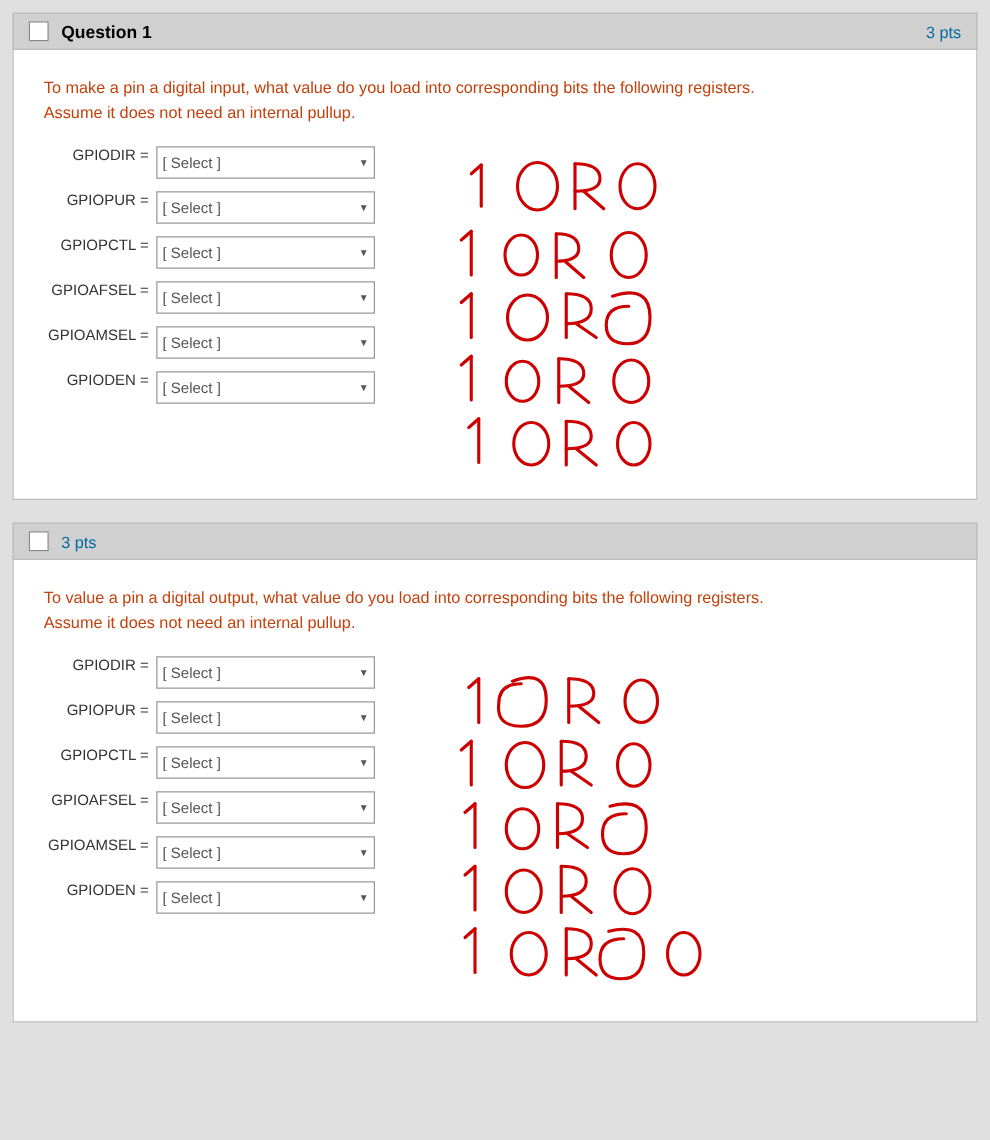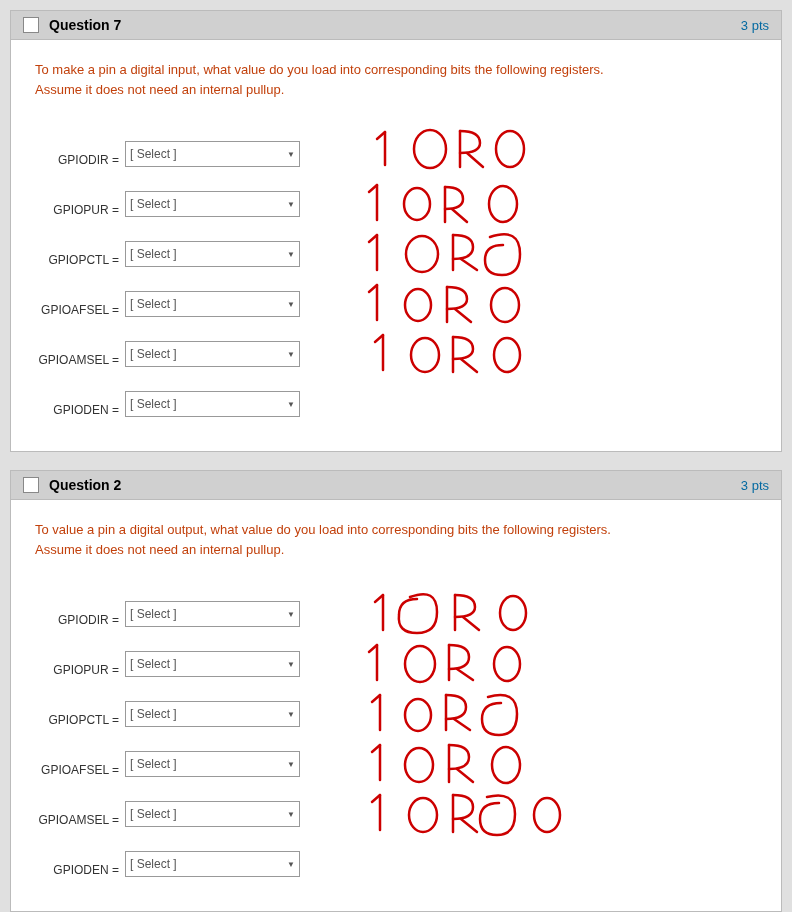--- a/index.html
+++ b/index.html
@@ -52,23 +52,22 @@
     .content-area {
       display: flex;
       align-items: flex-start;
       gap: 0;
     }
     .fields-area {
       flex: 0 0 310px;
     }
     .field-row {
       display: flex;
-      align-items: flex-end;
+      align-items: flex-start;
       margin-bottom: 10px;
-      margin-top: 24px;
     }
     .field-label {
       font-size: 12px;
       color: #333;
       width: 90px;
       text-align: right;
       padding-right: 6px;
       white-space: nowrap;
     }
     .field-select {
@@ -108,21 +107,21 @@
     svg.handwriting {
       overflow: visible;
     }
   </style>
 </head>
 <body>
 
 <div class="question-block">
   <div class="question-header">
     <span class="question-checkbox"></span>
-    <span class="question-title">Question 7</span>
+    <span class="question-title">Question 1</span>
     <span class="question-pts">3 pts</span>
   </div>
   <div class="question-body">
     <div class="question-desc">
       <span>To make a pin a digital input, what value do you load into corresponding bits the following registers.</span><br>
       <span>Assume it does not need an internal pullup.</span>
     </div>
     <div class="content-area">
       <div class="fields-area">
 
@@ -242,21 +241,20 @@
           <ellipse cx="152" cy="238" rx="13" ry="17" stroke="#cc0000" stroke-width="2.5" fill="none"></ellipse>
         </svg>
       </div>
     </div>
   </div>
 </div>
 
 <div class="question-block">
   <div class="question-header">
     <span class="question-checkbox"></span>
-    <span class="question-title">Question 2</span>
     <span class="question-pts">3 pts</span>
   </div>
   <div class="question-body">
     <div class="question-desc">
       <span>To value a pin a digital output, what value do you load into corresponding bits the following registers.</span><br>
       <span>Assume it does not need an internal pullup.</span>
     </div>
     <div class="content-area">
       <div class="fields-area">
 

